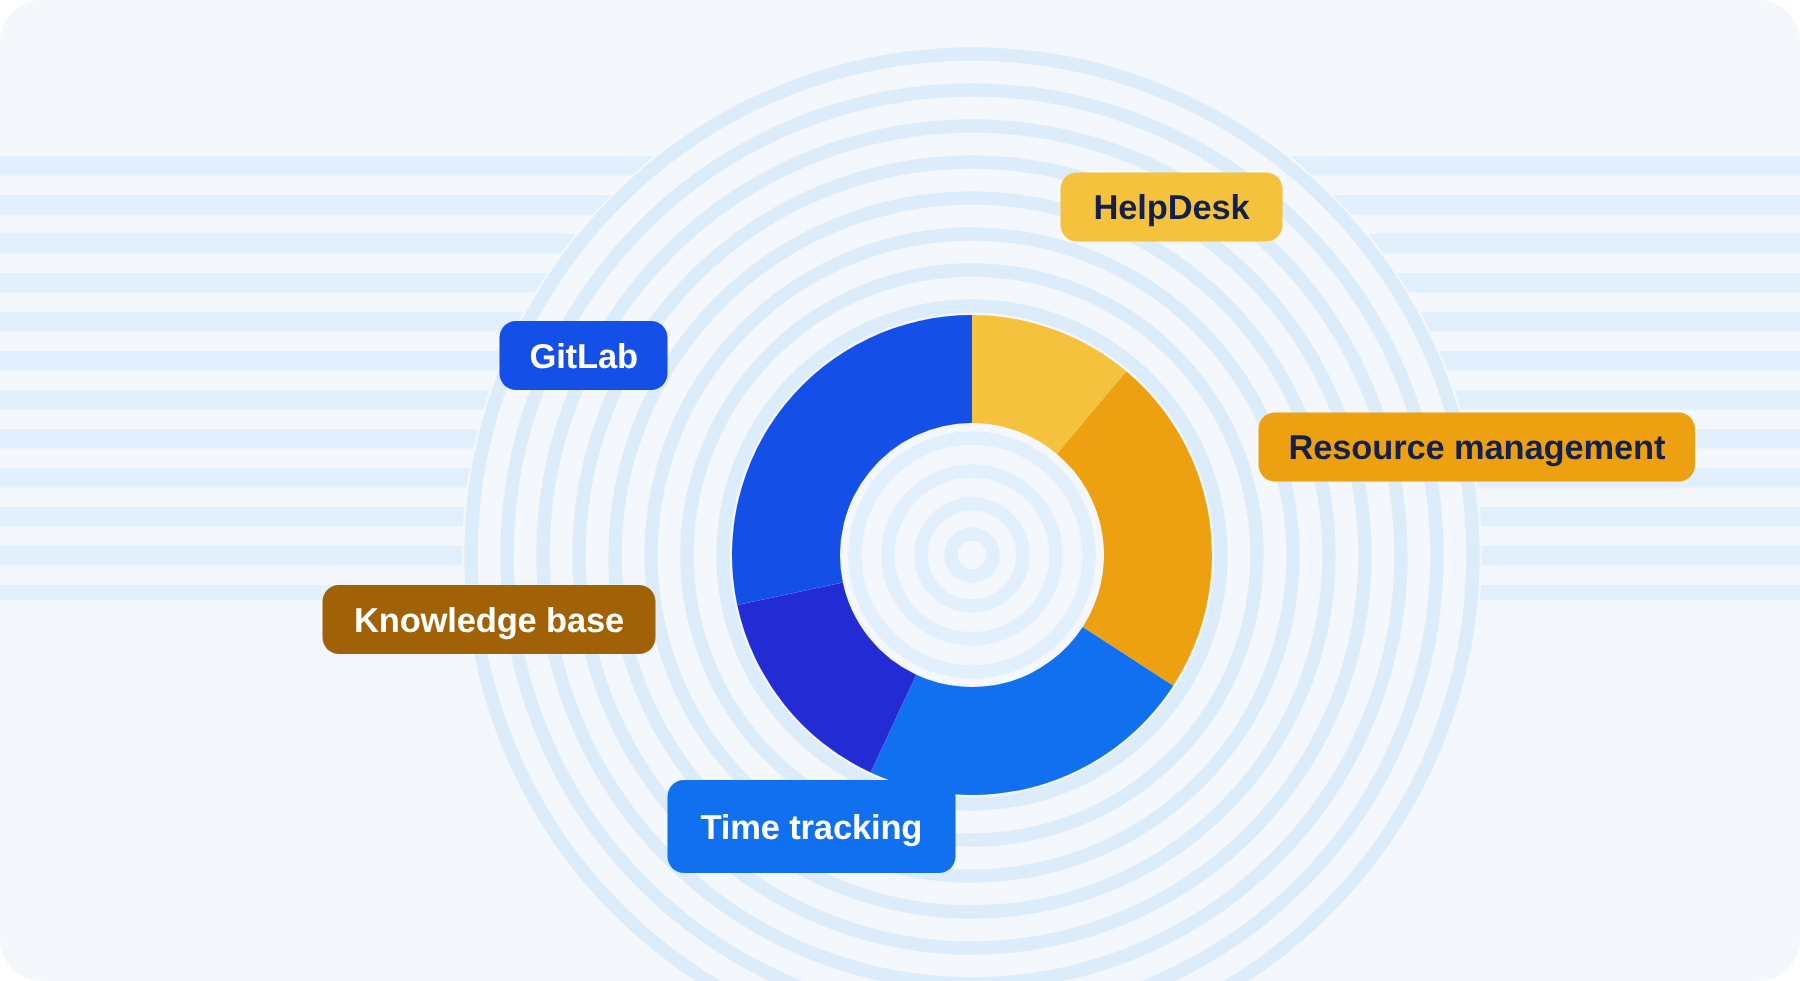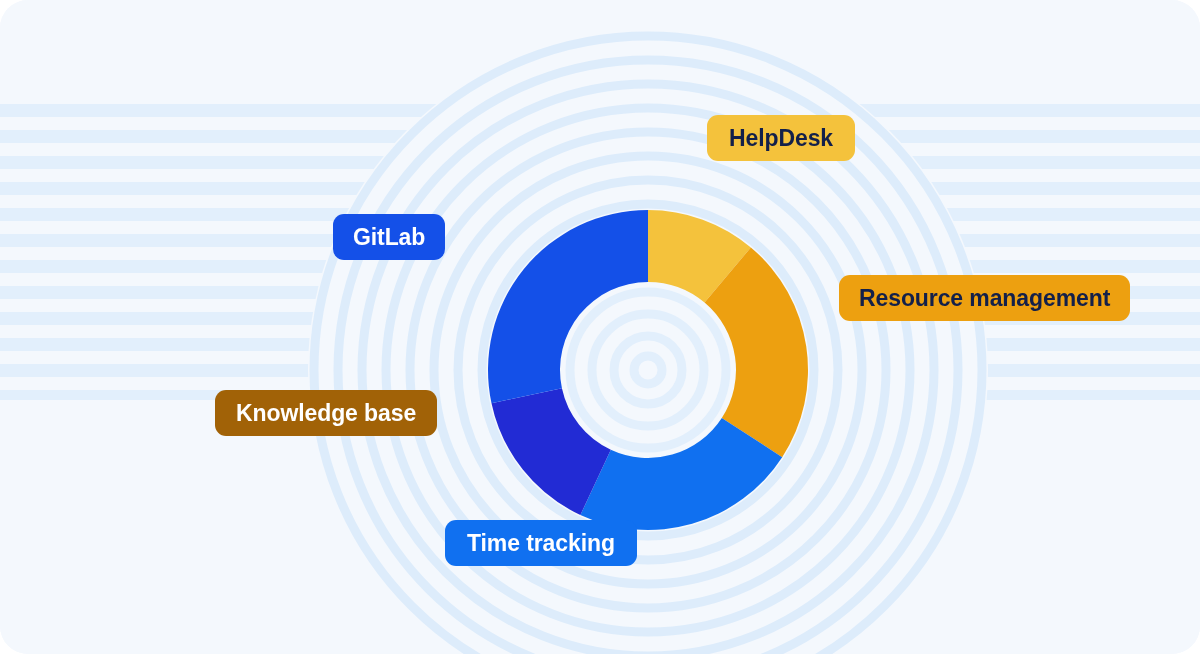--- a/index.html
+++ b/index.html
@@ -87,21 +87,21 @@
     top: 390px;
     height: 46px;
     padding: 0 21px;
     background: #a16207;
     color: #ffffff;
     font-size: 23px;
   }
   .badge-time {
     left: 445px;
     top: 520px;
-    height: 46px;
+    height: 62px;
     padding: 0 22px;
     background: #1070f0;
     color: #ffffff;
     font-size: 23px;
   }
 </style>
 </head>
 <body>
 
 <div id="canvas">

